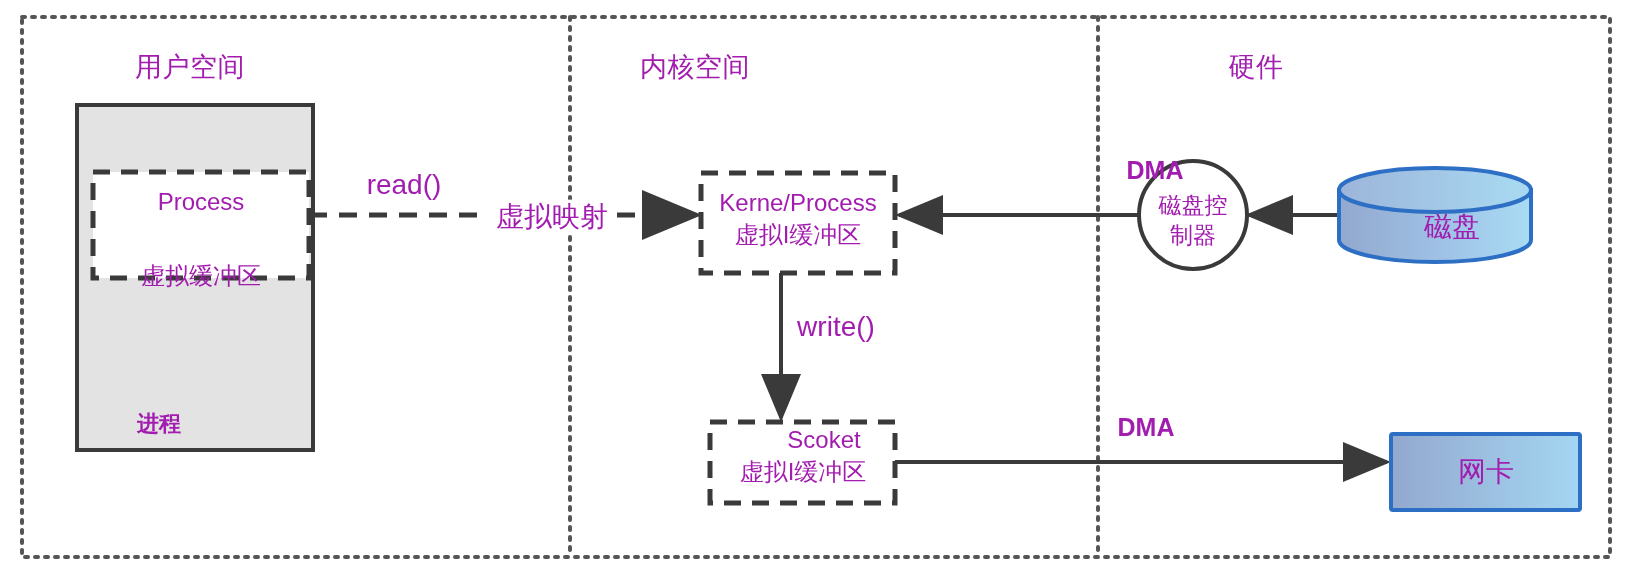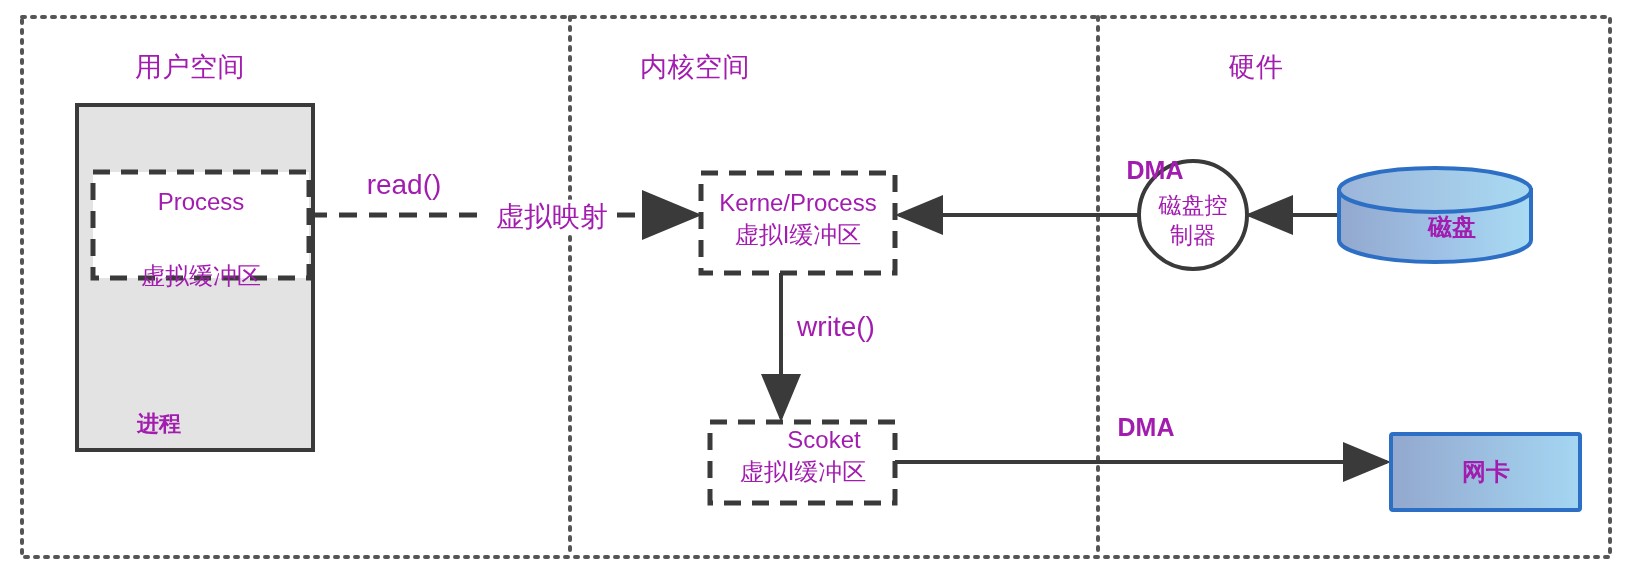--- a/index.html
+++ b/index.html
@@ -48,22 +48,21 @@
   }
   .proc-text {
     font-size: 22px;
     font-weight: bold;
   }
   .circle-text {
     font-size: 23px;
     line-height: 1.22;
   }
   .hw-text {
-    font-size: 24px;
-    font-weight: bold;
+    font-size: 28px;
   }
   .ctr {
     transform: translate(-50%, -50%);
   }
 </style>
 </head>
 <body>
 
 <div id="stage">
 

